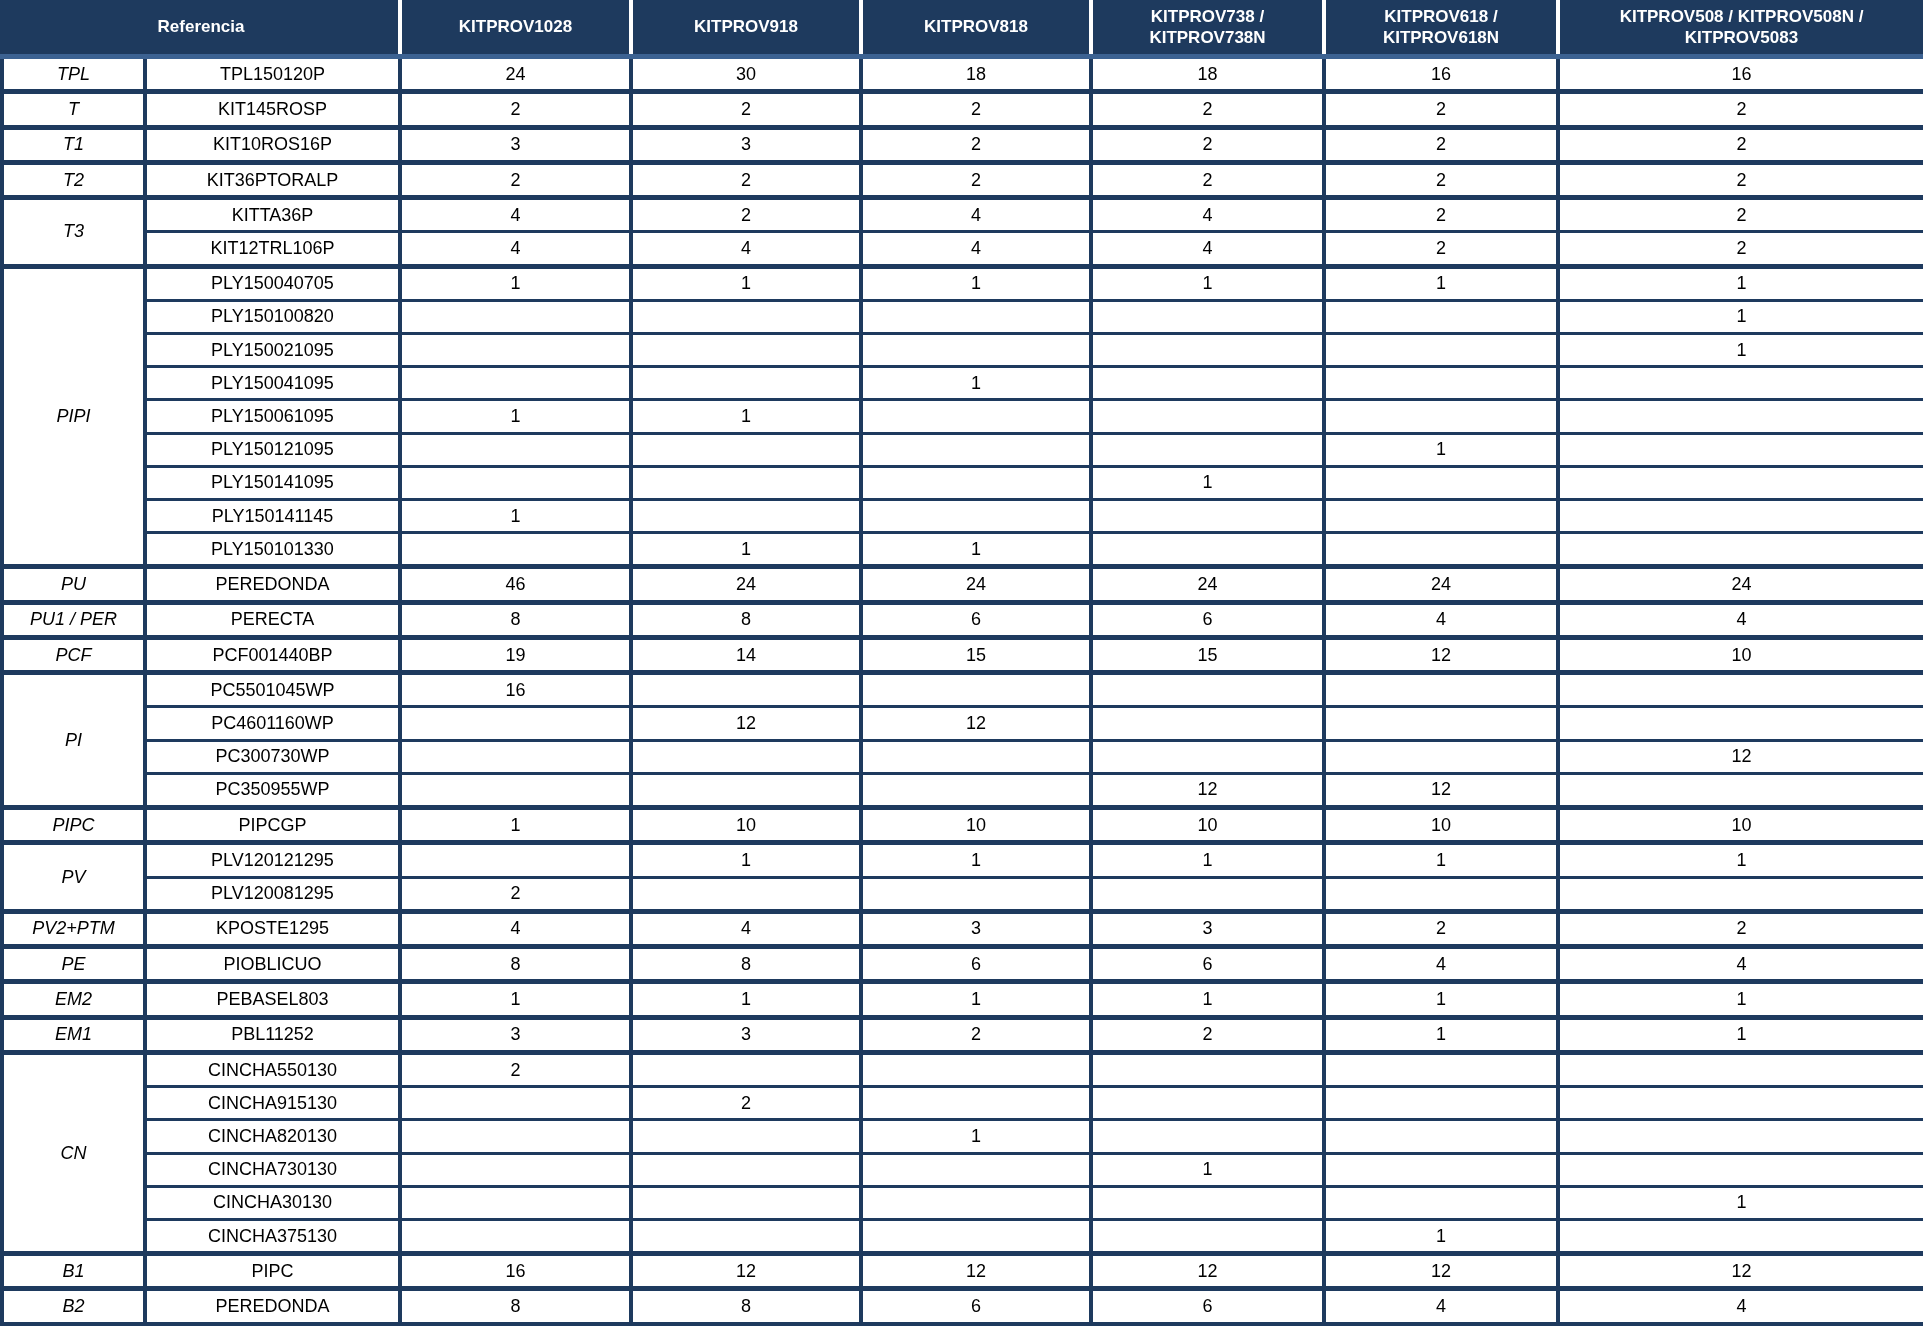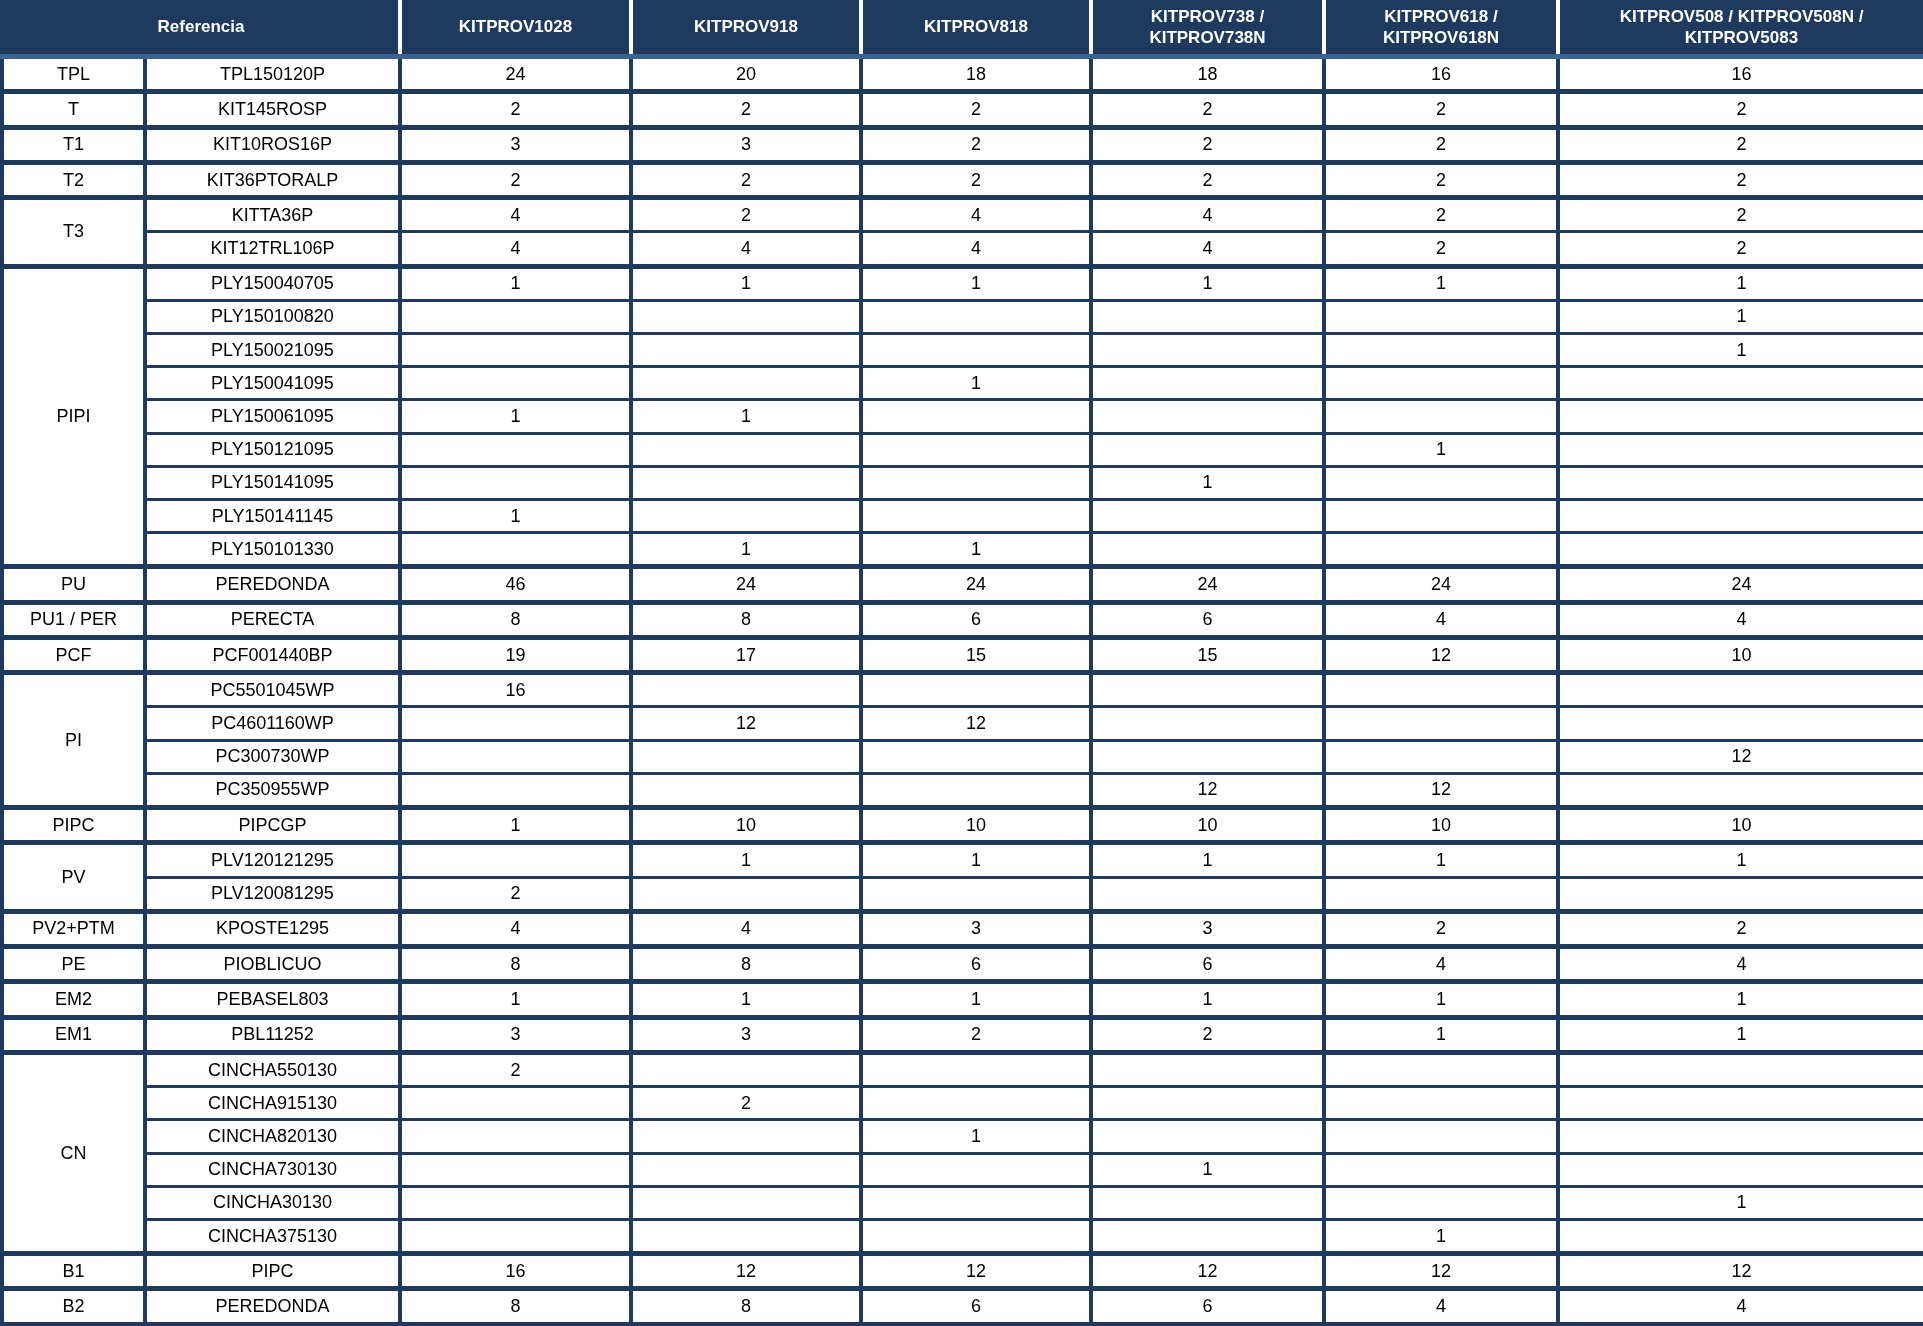--- a/index.html
+++ b/index.html
@@ -42,20 +42,21 @@
     height: 28px;
     padding: 0 4px;
     overflow: hidden;
     white-space: nowrap;
   }
   .kit-table tr.group-start td {
     border-top-width: 5px;
   }
   .kit-table td.cat-cell {
     white-space: normal;
+    font-style: italic;
   }
 </style>
 </head>
 <body>
 
 <table class="kit-table">
   <colgroup>
       <col style="width: 143px;">
       <col style="width: 255px;">
       <col style="width: 231px;">
@@ -76,21 +77,21 @@
         <th class="kit-th">KITPROV618 / KITPROV618N</th>
         <th class="kit-th">KITPROV508 / KITPROV508N / KITPROV5083</th>
       </tr>
   </thead>
   <tbody>
 
   <tr class="group-start">
         <td class="cat-cell" rowspan="1">TPL</td>
         <td>TPL150120P</td>
         <td>24</td>
-        <td>20</td>
+        <td>30</td>
         <td>18</td>
         <td>18</td>
         <td>16</td>
         <td>16</td>
       </tr>
       <tr class="group-start">
         <td class="cat-cell" rowspan="1">T</td>
         <td>KIT145ROSP</td>
         <td>2</td>
         <td>2</td>
@@ -237,21 +238,21 @@
         <td>8</td>
         <td>6</td>
         <td>6</td>
         <td>4</td>
         <td>4</td>
       </tr>
       <tr class="group-start">
         <td class="cat-cell" rowspan="1">PCF</td>
         <td>PCF001440BP</td>
         <td>19</td>
-        <td>17</td>
+        <td>14</td>
         <td>15</td>
         <td>15</td>
         <td>12</td>
         <td>10</td>
       </tr>
       <tr class="group-start">
         <td class="cat-cell" rowspan="4">PI</td>
         <td>PC5501045WP</td>
         <td>16</td>
         <td></td>

